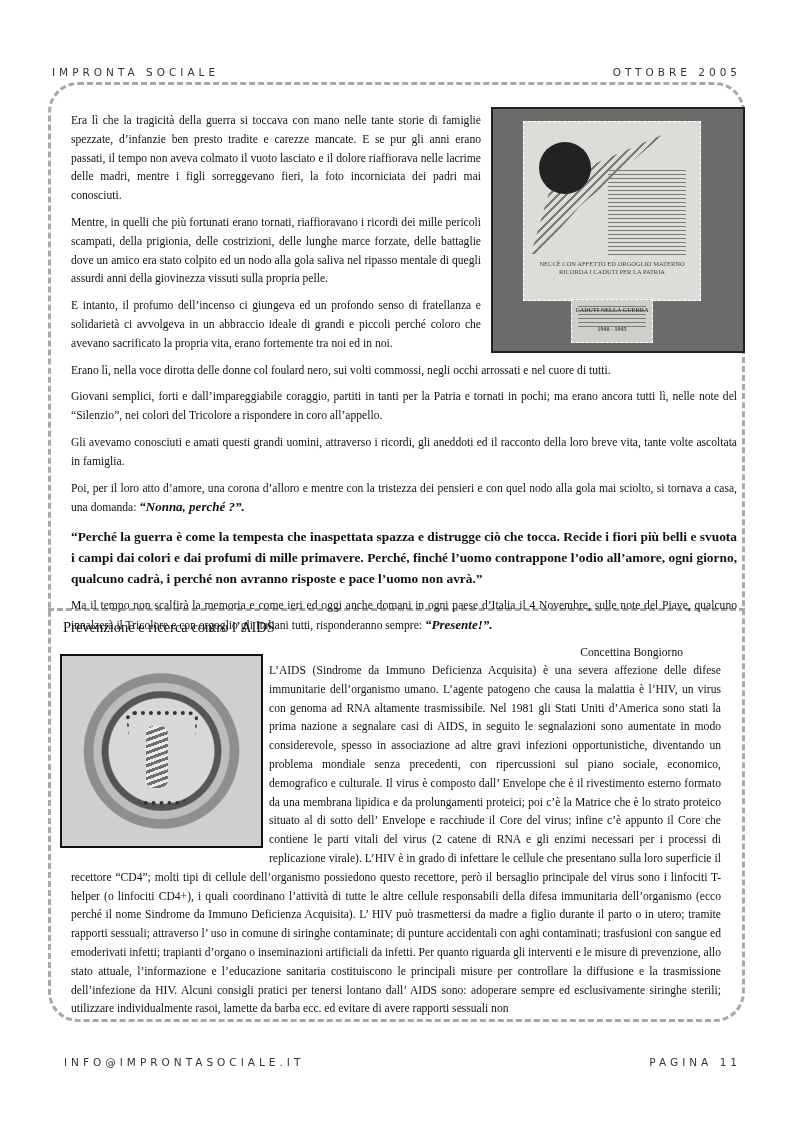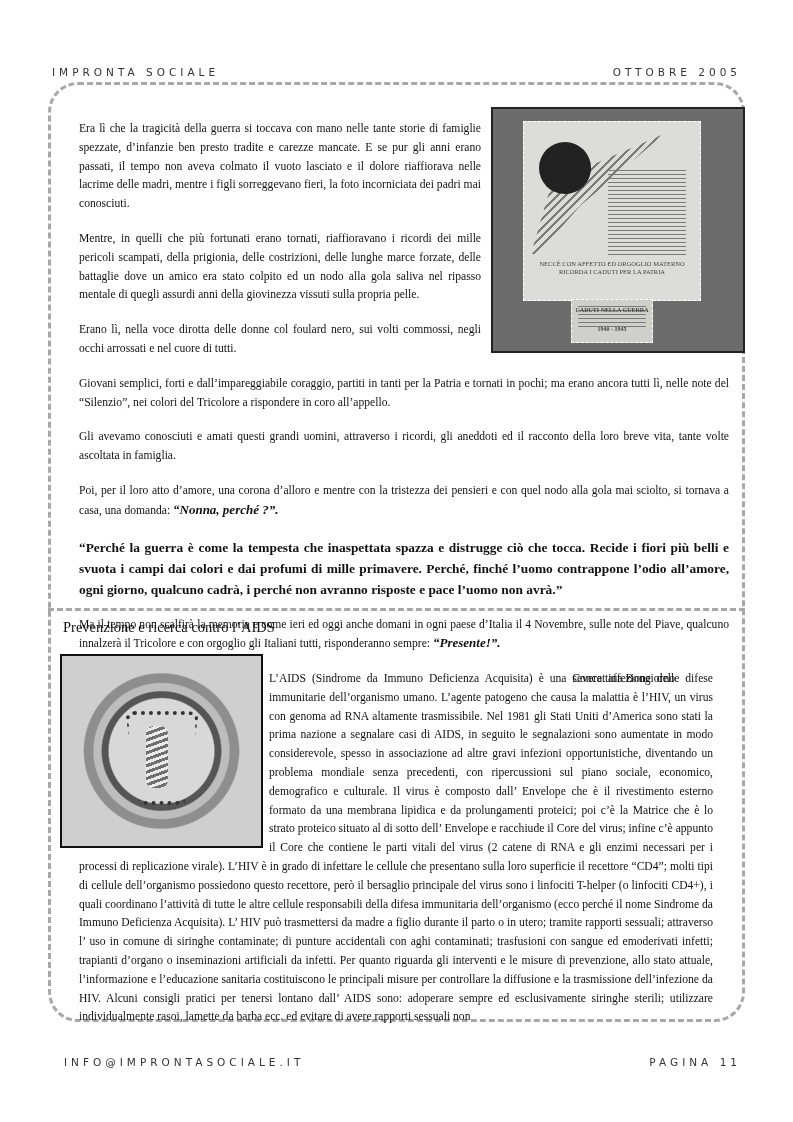--- a/index.html
+++ b/index.html
@@ -6,21 +6,21 @@
   body { width: 793px; height: 1122px; position: relative; overflow: hidden; font-family: "Liberation Serif", "DejaVu Serif", serif; color: #111; }
 
   .running-head { position: absolute; left: 52px; right: 52px; font-family: "DejaVu Sans", "Liberation Sans", sans-serif; font-size: 10.5px; letter-spacing: 4px; color: #333; display: flex; justify-content: space-between; }
   .running-head.top { top: 66px; gap: 28px; }
   .running-head.bottom { top: 1056px; margin-left: 12px; }
 
   .frame { position: absolute; left: 48px; top: 82px; width: 697px; height: 940px; border: 3px dashed #a8a8a8; border-radius: 30px; box-sizing: border-box; }
   .divider { position: absolute; left: 48px; width: 697px; top: 608px; border-top: 3px dashed #a8a8a8; }
 
   .text { font-size: 11.6px; line-height: 18.8px; text-align: justify; }
-  .text p { margin: 16px; }
+  .text p { margin: 8px; }
   .bold { font-weight: bold; font-style: italic; }
 
   .art1 { position: absolute; left: 63px; top: 104px; width: 682px; }
   .photo1 { float: right; width: 254px; height: 246px; margin: 3px 0 6px 10px; border: 2px solid #222; background: #6c6c6c; position: relative; box-sizing: border-box; }
   .plaque { position: absolute; left: 30px; top: 12px; width: 176px; height: 178px; background: #dcdcd8; border: 1px dashed #fff; }
   .plaque .wreath { position: absolute; left: 15px; top: 20px; width: 52px; height: 52px; border-radius: 50%; background: #222; }
   .plaque .branch { position: absolute; left: 0; top: 12px; width: 140px; height: 120px; background: repeating-linear-gradient(135deg, #2a2a2a 0 2px, transparent 2px 6px); opacity: .55; clip-path: polygon(5% 100%, 20% 40%, 100% 0, 40% 60%, 10% 100%); }
   .plaque .lines { position: absolute; left: 84px; top: 48px; width: 78px; height: 86px; background: repeating-linear-gradient(#7a7a7a 0 1px, transparent 1px 4px); }
   .plaque .caption { position: absolute; left: 10px; right: 10px; top: 138px; font-size: 6.5px; line-height: 8px; text-align: center; color: #444; font-family: Liberation Serif, serif; }
   .subplaque { position: absolute; left: 78px; top: 190px; width: 80px; height: 42px; background: #cfcfcb; border: 1px dashed #fff; }
@@ -55,20 +55,21 @@
       <div class="lines"></div>
       <div class="caption">NECCÈ CON AFFETTO ED ORGOGLIO MATERNO RICORDA I CADUTI PER LA PATRIA</div>
     </div>
     <div class="subplaque">
       <div class="lines"></div>
       <div class="caption">CADUTI NELLA GUERRA 1940 - 1945</div>
     </div>
   </div>
   <p>Era lì che la tragicità della guerra si toccava con mano nelle tante storie di famiglie spezzate, d’infanzie ben presto tradite e carezze mancate. E se pur gli anni erano passati, il tempo non aveva colmato il vuoto lasciato e il dolore riaffiorava nelle lacrime delle madri, mentre i figli sorreggevano fieri, la foto incorniciata dei padri mai conosciuti.</p>
   <p>Mentre, in quelli che più fortunati erano tornati, riaffioravano i ricordi dei mille pericoli scampati, della prigionia, delle costrizioni, delle lunghe marce forzate, delle battaglie dove un amico era stato colpito ed un nodo alla gola saliva nel ripasso mentale di quegli assurdi anni della giovinezza vissuti sulla propria pelle.</p>
+  <p>E intanto, il profumo dell’incenso ci giungeva ed un profondo senso di fratellanza e solidarietà ci avvolgeva in un abbraccio ideale di grandi e piccoli perché coloro che avevano sacrificato la propria vita, erano fortemente tra noi ed in noi.</p>
   <p>Erano lì, nella voce dirotta delle donne col foulard nero, sui volti commossi, negli occhi arrossati e nel cuore di tutti.</p>
   <p>Giovani semplici, forti e dall’impareggiabile coraggio, partiti in tanti per la Patria e tornati in pochi; ma erano ancora tutti lì, nelle note del “Silenzio”, nei colori del Tricolore a rispondere in coro all’appello.</p>
   <p>Gli avevamo conosciuti e amati questi grandi uomini, attraverso i ricordi, gli aneddoti ed il racconto della loro breve vita, tante volte ascoltata in famiglia.</p>
   <p><span>Poi, per il loro atto d’amore, una corona d’alloro e mentre con la tristezza dei pensieri e con quel nodo alla gola mai sciolto, si tornava a casa, una domanda: </span><span class="bold" style="font-size:13px">“Nonna, perché ?”.</span></p>
   <p class="quote">“Perché la guerra è come la tempesta che inaspettata spazza e distrugge ciò che tocca. Recide i fiori più belli e svuota i campi dai colori e dai profumi di mille primavere. Perché, finché l’uomo contrappone l’odio all’amore, ogni giorno, qualcuno cadrà, i perché non avranno risposte e pace l’uomo non avrà.”</p>
   <p><span>Ma il tempo non scalfirà la memoria e come ieri ed oggi anche domani in ogni paese d’Italia il 4 Novembre, sulle note del Piave, qualcuno innalzerà il Tricolore e con orgoglio gli Italiani tutti, risponderanno sempre: </span><span class="bold" style="font-size:13px">“Presente!”.</span></p>
   <p class="signature">Concettina Bongiorno</p>
 </div>
 
 <div class="art2-title">Prevenzione e ricerca contro l’AIDS</div>

